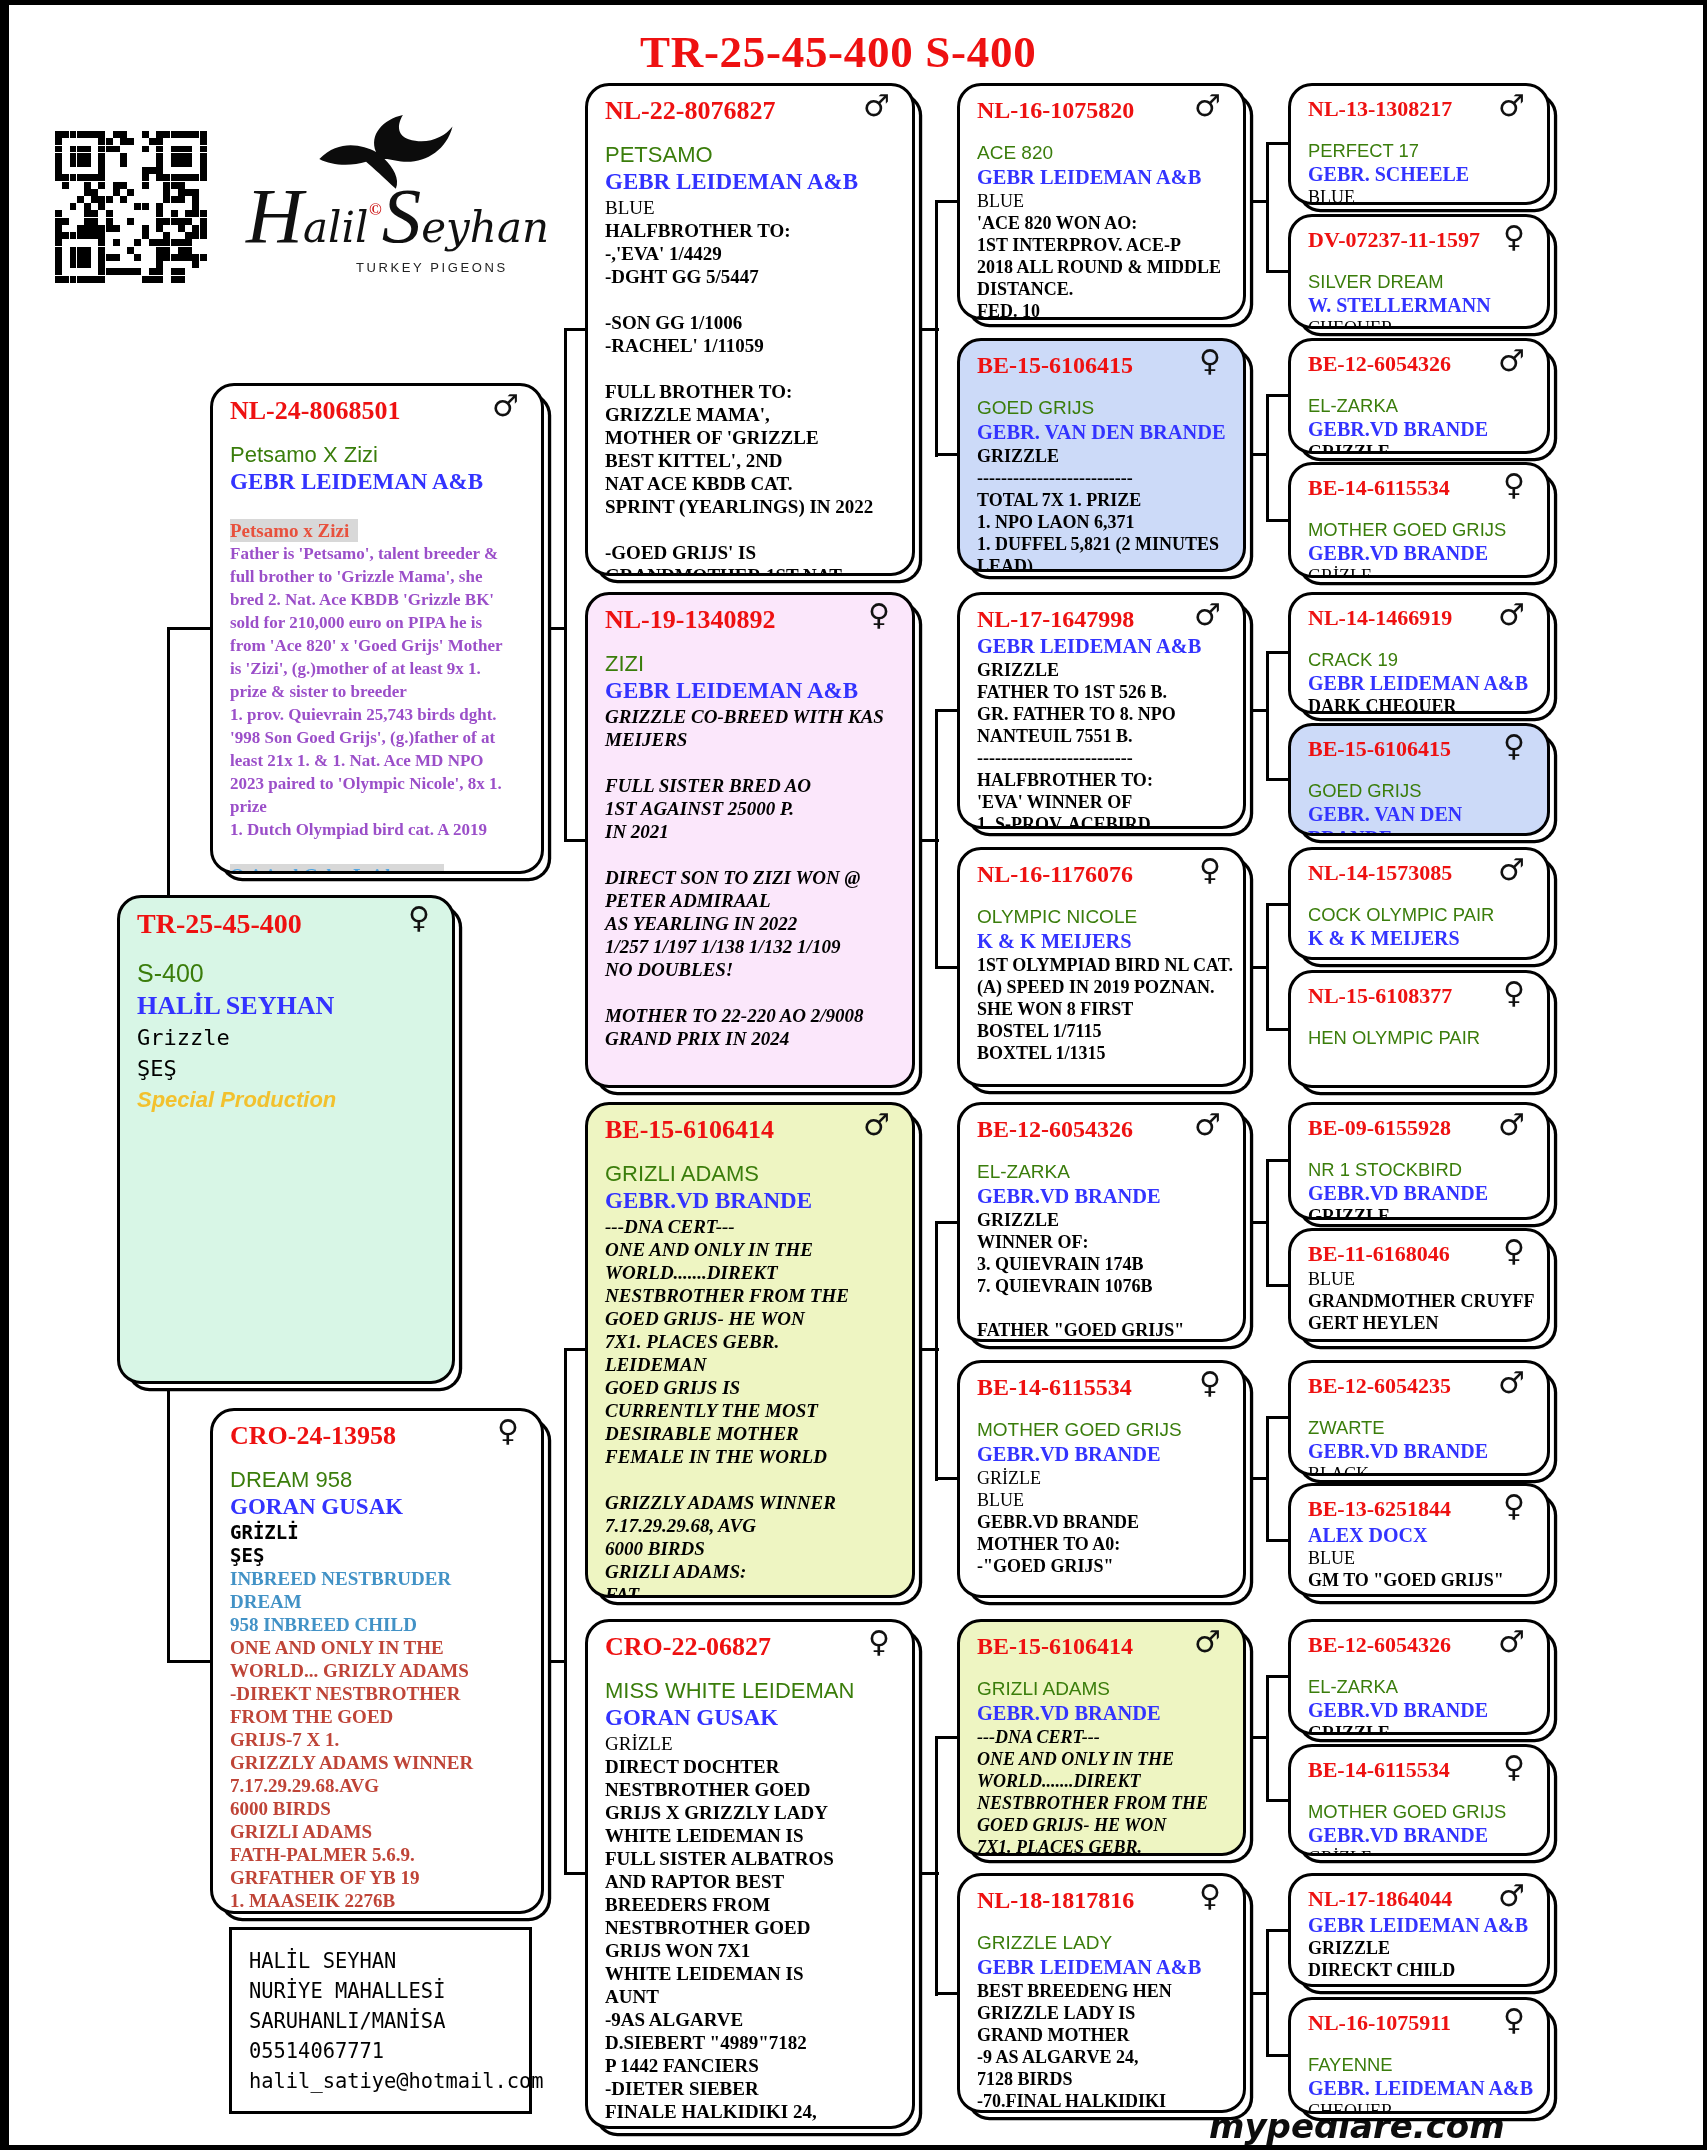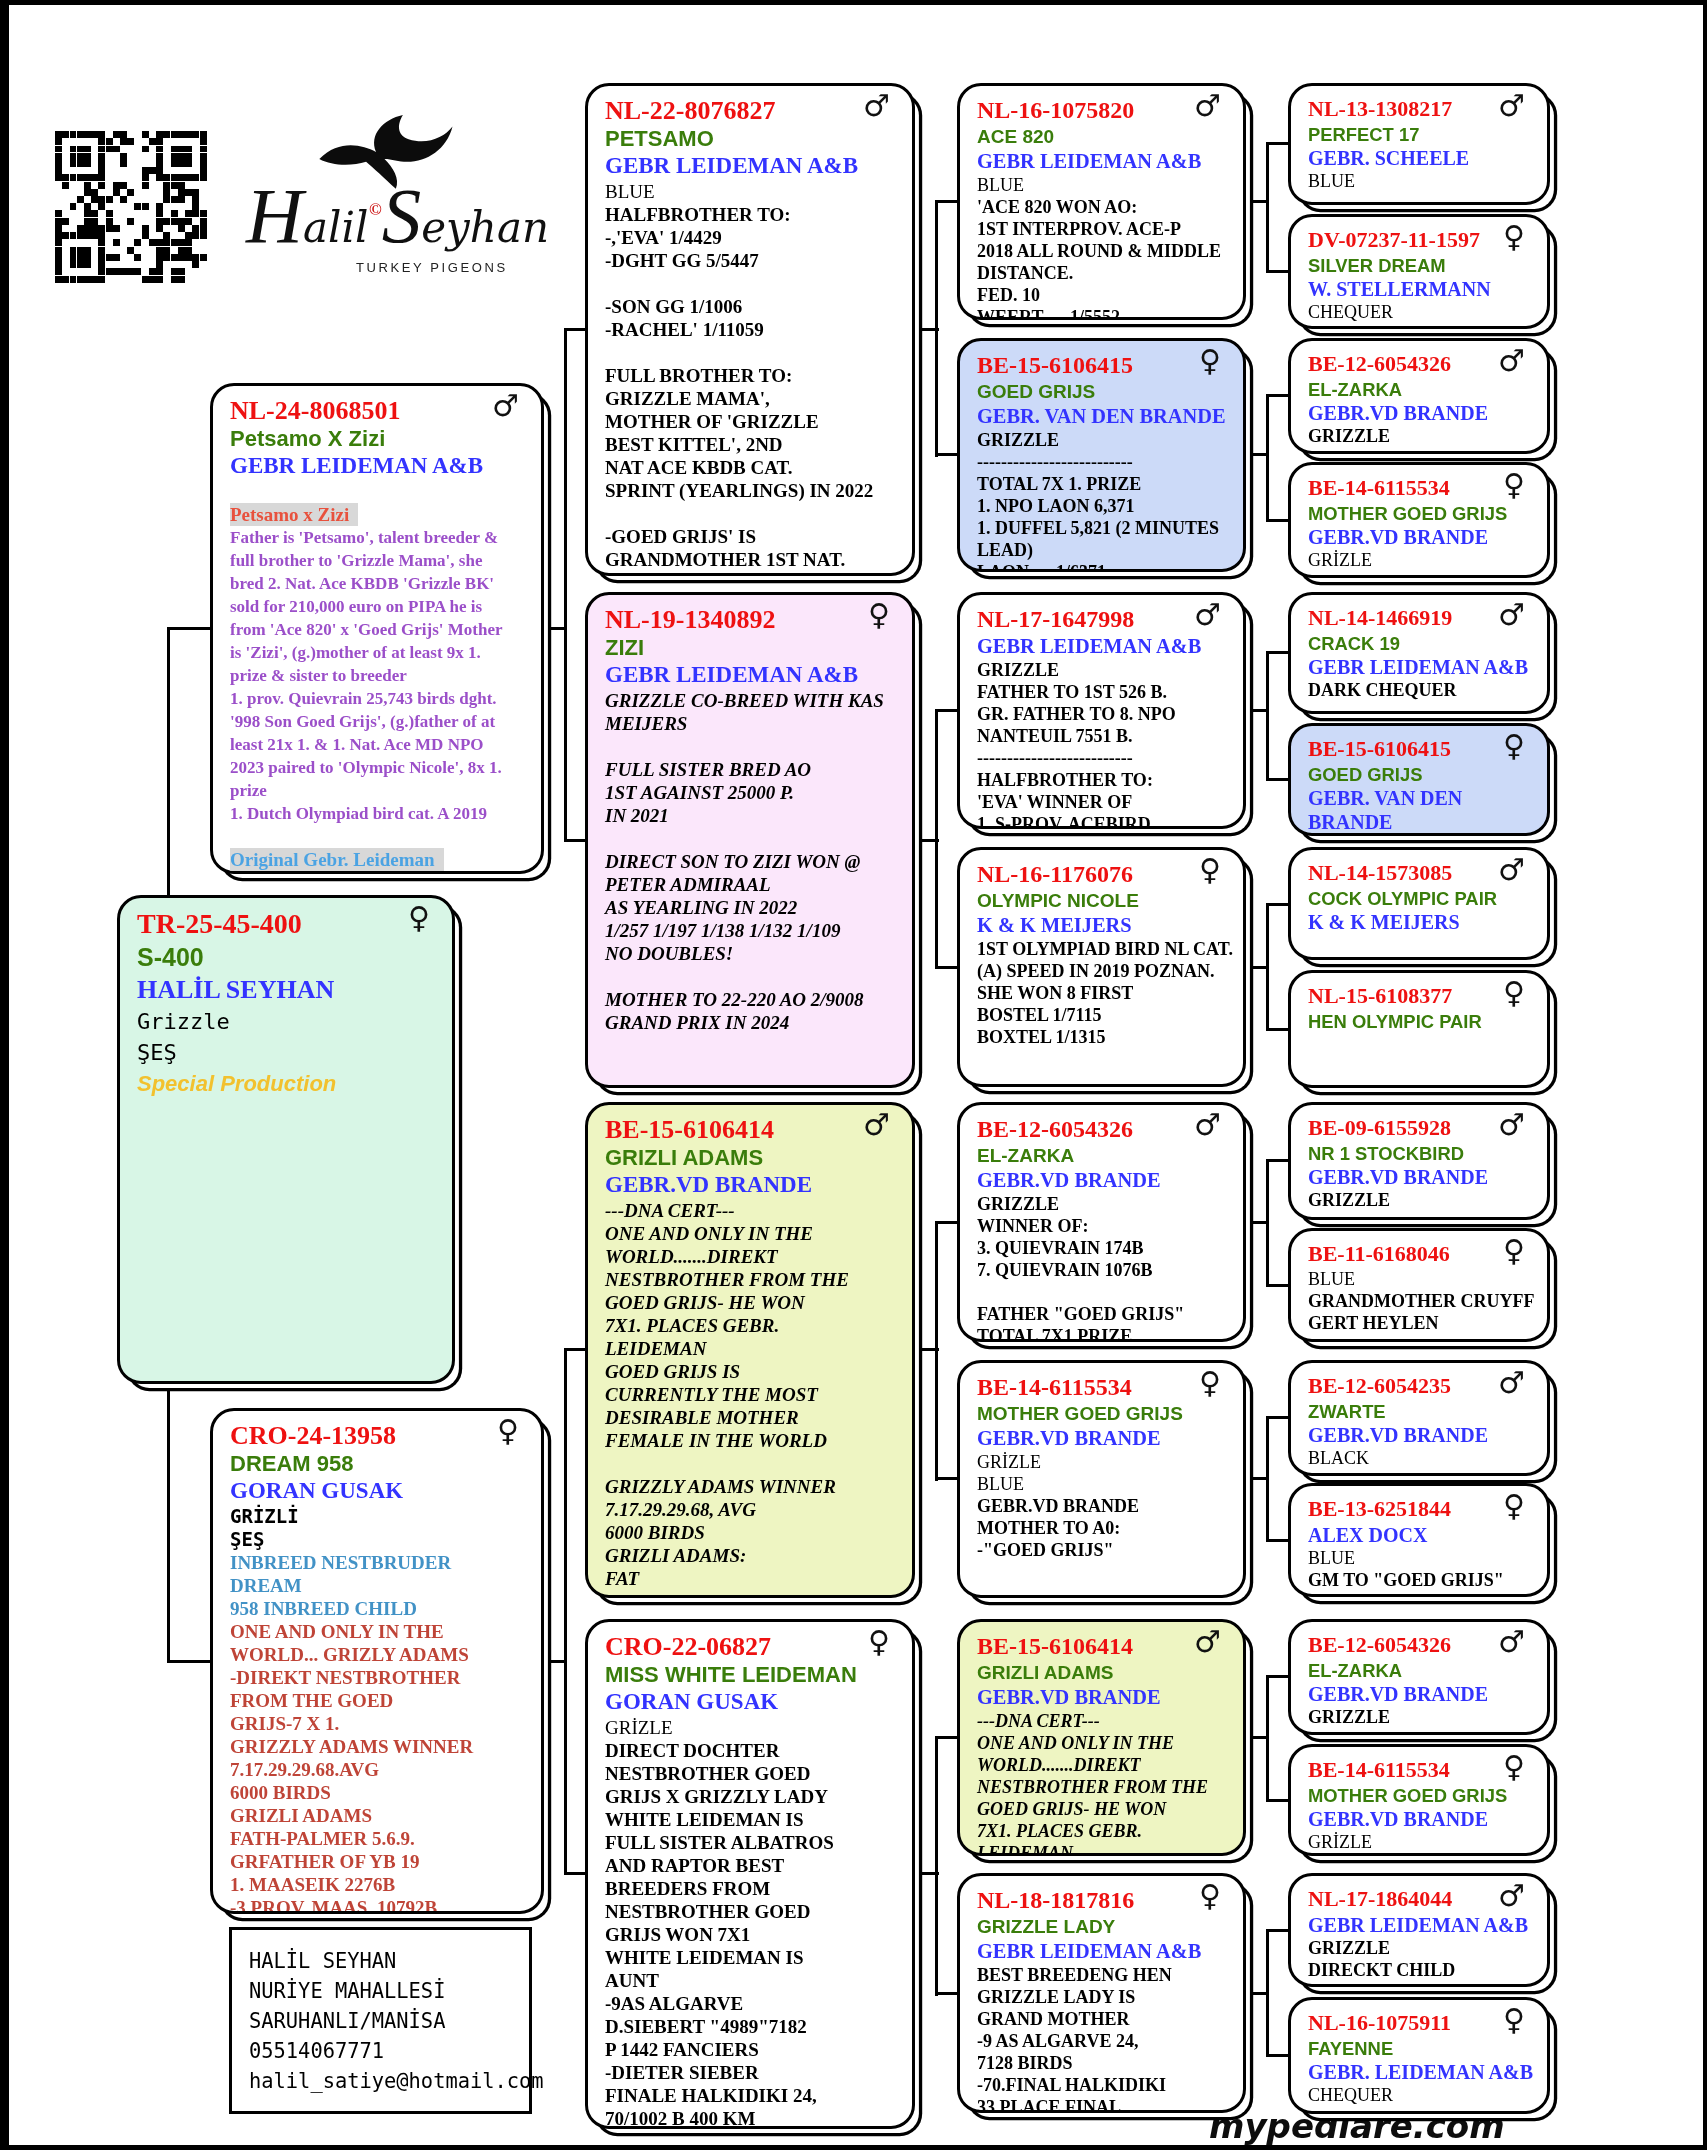--- a/index.html
+++ b/index.html
@@ -10,21 +10,21 @@
          color:var(--ring_red);letter-spacing:0.7px;white-space:nowrap;}
   
   .box{position:absolute;background:#fff;border:3.3px solid #000;border-radius:24px;
        box-shadow:8.5px 8.5px 0 -4.6px #fff,8.5px 8.5px 0 -1.3px #000;
        padding:9.2px 5.3px 0 17px;overflow:hidden;box-sizing:border-box;z-index:2;}
   .bg-blue{background:var(--bg_blue);} .bg-pink{background:var(--bg_pink);}
   .bg-green{background:var(--bg_green);} .bg-yellow{background:var(--bg_yellow);}
   .sex{position:absolute;right:22px;top:5.3px;font-size:30px;color:#111;
        font-family:"DejaVu Sans",sans-serif;line-height:1;}
   .ring{color:var(--ring_red);font-weight:bold;white-space:nowrap;}
-  .name{color:var(--name_green);font-weight:bold;font-family:"Liberation Sans",sans-serif;white-space:nowrap;}
+  .name{color:var(--name_green);font-weight:normal;font-family:"Liberation Sans",sans-serif;white-space:nowrap;margin-top:16px;}
   .fanc{color:var(--fancier_blue);font-weight:bold;white-space:nowrap;}
   .ln{color:#000;font-weight:bold;white-space:nowrap;}
   .ln:empty::before{content:"\00a0";}
   .p{font-weight:normal;}
   .i{font-style:italic;}
   .pu{color:var(--purple);}
   .st{color:var(--steel);}
   .br{color:var(--brick);}
   .m{font-family:"DejaVu Sans Mono",monospace;font-weight:normal;}
   .gold{color:var(--gold);font-style:italic;font-family:"Liberation Sans",sans-serif;}
@@ -62,20 +62,21 @@
 </style>
 </head>
 <body>
 
 <div id="page">
   <div class="edge" style="left:0;top:0;width:1708px;height:5.3px"></div>
   <div class="edge" style="left:0;top:0;width:9.2px;height:2151px"></div>
   <div class="edge" style="left:1703px;top:0;width:5.3px;height:2151px"></div>
   <div class="edge" style="left:0;top:2145px;width:1708px;height:5.3px"></div>
 
+  <div class="title">TR-25-45-400  S-400</div>
 
   <div id="qr">
       <div class="qc" style="left: 0px; top: 0px; width: 6.6px; height: 6.6px;"></div>
       <div class="qc" style="left: 7.2px; top: 0px; width: 6.6px; height: 6.6px;"></div>
       <div class="qc" style="left: 14.5px; top: 0px; width: 6.6px; height: 6.6px;"></div>
       <div class="qc" style="left: 22px; top: 0px; width: 6.6px; height: 6.6px;"></div>
       <div class="qc" style="left: 29px; top: 0px; width: 6.6px; height: 6.6px;"></div>
       <div class="qc" style="left: 36px; top: 0px; width: 6.6px; height: 6.6px;"></div>
       <div class="qc" style="left: 43px; top: 0px; width: 6.6px; height: 6.6px;"></div>
       <div class="qc" style="left: 58px; top: 0px; width: 6.6px; height: 6.6px;"></div>

